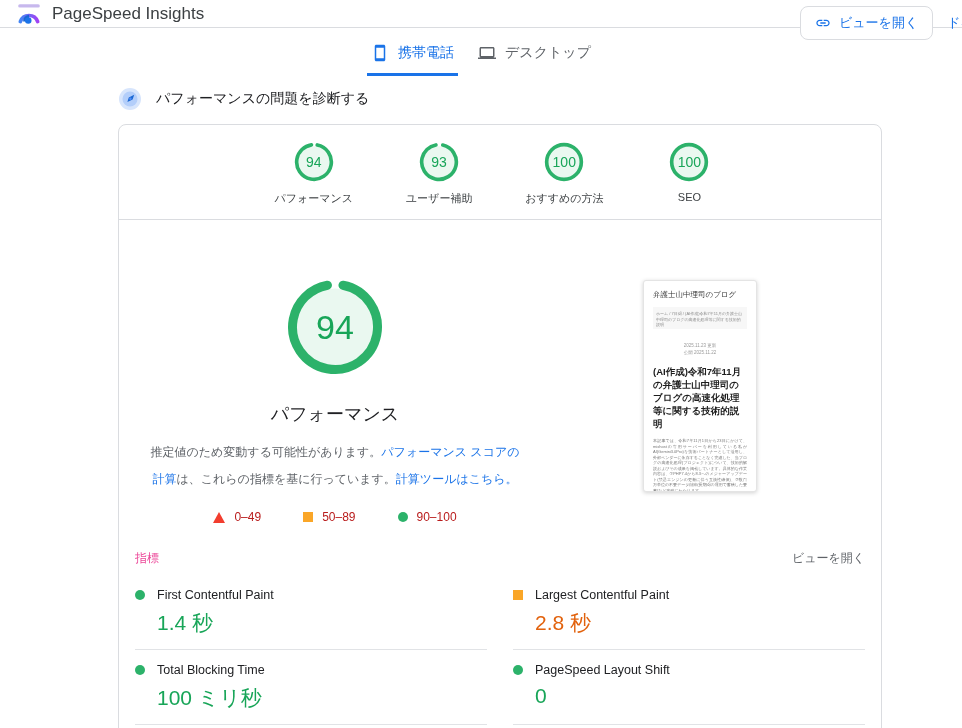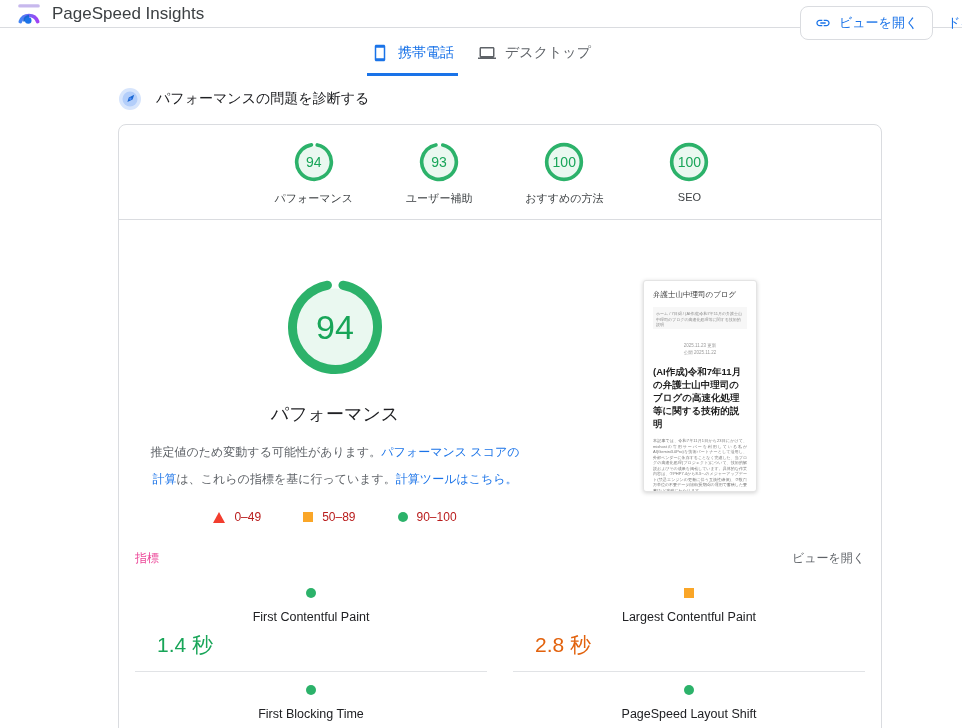--- a/index.html
+++ b/index.html
@@ -75,21 +75,21 @@
   .thumb-dates{margin-top:13px;text-align:center;font-size:4.5px;line-height:7px;color:#9a9a9a;}
   .thumb-post-title{margin-top:9px;font-size:9.5px;line-height:13px;font-weight:bold;color:#1d1d1d;}
   .thumb-body{margin-top:8px;font-size:4px;line-height:5.5px;color:#777;text-align:justify;}
 
   .metrics-header{display:flex;justify-content:space-between;align-items:center;padding:26px 16px 8px;}
   .metrics-title{font-size:12px;color:#ec4899;}
   .expand-view{font-size:12px;color:var(--gray);cursor:pointer;}
 
   .metrics-grid{display:grid;grid-template-columns:1fr 1fr;column-gap:26px;padding:0 16px;}
   .metric{padding:13px 0 12px;border-bottom:1px solid var(--divider);}
-  .metric-name-row{display:flex;align-items:center;gap:12px;flex-direction:column;}
+  .metric-name-row{display:flex;align-items:center;gap:12px;}
   .marker{width:10px;height:10px;flex-shrink:0;}
   .status-good .marker{background:var(--green-ring);border-radius:50%;}
   .status-average .marker{background:var(--orange-marker);}
   .metric-name{font-size:12.5px;color:var(--dark);}
   .metric-value{margin:7px 0 0 22px;font-size:21px;}
   .status-good .metric-value{color:var(--green-text);}
   .status-average .metric-value{color:var(--orange-text);}
 </style>
 </head>
 <body>
@@ -248,21 +248,21 @@
     <div class="metric status-average">
       <div class="metric-name-row">
         <span class="marker"></span>
         <span class="metric-name">Largest Contentful Paint</span>
       </div>
       <div class="metric-value">2.8 秒</div>
     </div>
     <div class="metric status-good">
       <div class="metric-name-row">
         <span class="marker"></span>
-        <span class="metric-name">First Blocking Time</span>
+        <span class="metric-name">Total Blocking Time</span>
       </div>
       <div class="metric-value">100 ミリ秒</div>
     </div>
     <div class="metric status-good">
       <div class="metric-name-row">
         <span class="marker"></span>
         <span class="metric-name">PageSpeed Layout Shift</span>
       </div>
       <div class="metric-value">0</div>
     </div>

